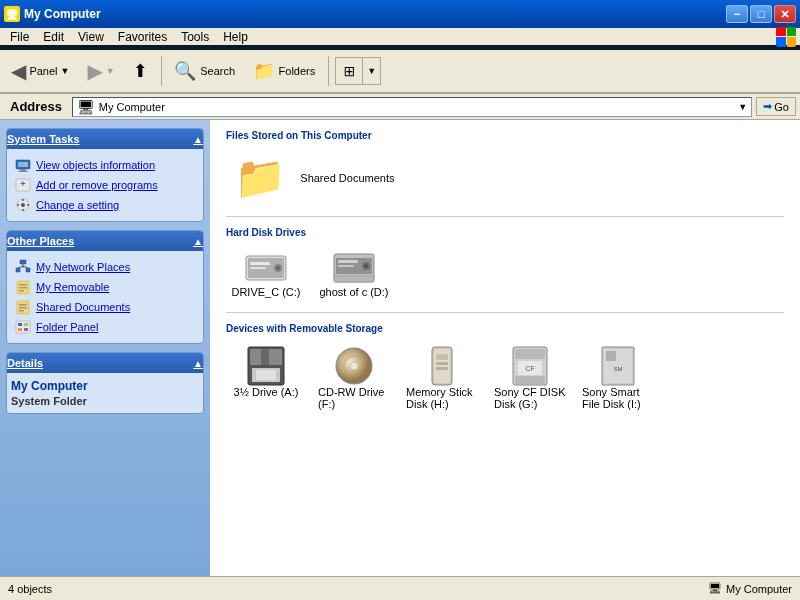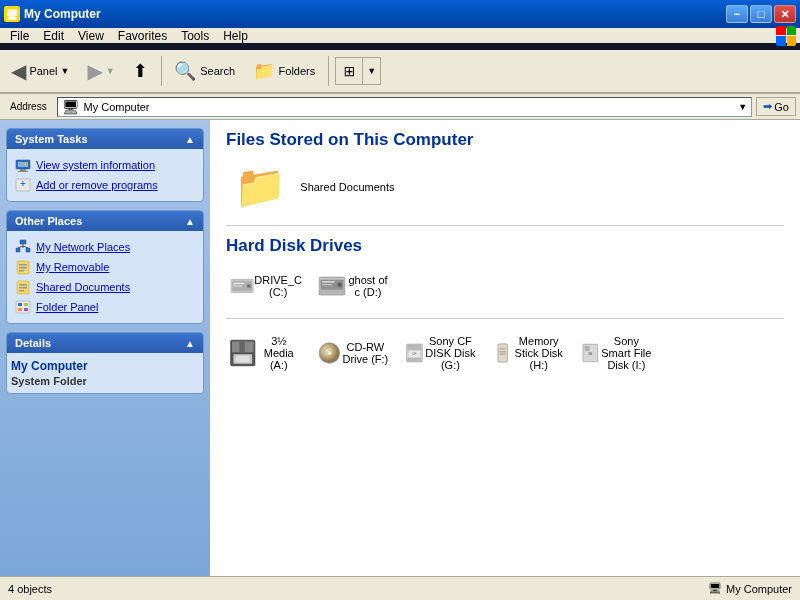--- a/index.html
+++ b/index.html
@@ -19,21 +19,21 @@
       border-radius: 3px; display: flex; align-items: center; justify-content: center;
       cursor: pointer; font-size: 11px; font-weight: bold; color: white;
     }
     .title-btn.minimize { background: linear-gradient(to bottom, #5BA8FF, #3D7FD4); }
     .title-btn.maximize { background: linear-gradient(to bottom, #5BA8FF, #3D7FD4); }
     .title-btn.close { background: linear-gradient(to bottom, #E0504A, #C03030); }
 
     
     .menu-bar {
       background: #ECE9D8; height: 22px; display: flex; align-items: center;
-      padding: 0 4px; border-bottom: 7px solid #0f172a; gap: 2px;
+      padding: 0 4px; border-bottom: 5px solid #0f172a; gap: 2px;
     }
     .menu-item { padding: 2px 6px; font-size: 12px; cursor: pointer; }
 
     
     .toolbar {
       background: #ECE9D8; height: 44px; display: flex; align-items: center;
       padding: 0 4px; gap: 4px; border-bottom: 2px solid #ACA899;
     }
     .tb-btn {
       display: flex; align-items: center; gap: 3px; padding: 3px 6px;
@@ -46,62 +46,62 @@
       width: 28px; height: 28px; display: flex; align-items: center; justify-content: center;
       border: 1px solid #ACA899; cursor: pointer; font-size: 14px; background: #ECE9D8;
     }
     .view-dropdown { width: 18px; height: 28px; border: 1px solid #ACA899; cursor: pointer; display: flex; align-items: center; justify-content: center; font-size: 9px; background: #ECE9D8; border-left: none; }
 
     
     .address-bar {
       background: #ECE9D8; height: 26px; display: flex; align-items: center;
       padding: 2px 4px; border-bottom: 1px solid #ACA899; gap: 4px;
     }
-    .address-label { font-size: 10px; color: #000; padding: 0 6px; }
+    .address-label { font-size: 13px; color: #000; padding: 0 6px; font-weight: bold; }
     .address-input {
       flex: 1; height: 20px; border: 1px inset #7F9DB9; background: white;
       padding: 0 4px; font-size: 11px; display: flex; align-items: center;
     }
     .address-go { display: flex; align-items: center; gap: 2px; padding: 2px 6px; border: 1px solid #ACA899; cursor: pointer; font-size: 11px; background: #ECE9D8; }
 
     
     .main-layout { display: flex; height: calc(600px - 28px - 22px - 44px - 26px - 24px); }
 
     
     .sidebar {
       width: 210px; background: linear-gradient(to bottom, #A8C4E8 0%, #7BA7D8 100%);
       padding: 8px 6px; overflow-y: auto; flex-shrink: 0;
     }
     .panel {
       background: #D6E4F7; border: 1px solid #7099C8; border-radius: 4px;
       margin-bottom: 8px; overflow: hidden;
     }
     .panel-header {
       background: linear-gradient(to bottom, #3A74CE, #2A5BAD);
-      color: white; padding: 4px 8px; display: flex; align-items: center;
-      justify-content: space-between; cursor: pointer; font-size: 11px; font-weight: bold;
+      color: white; padding: 4px 0; display: flex; align-items: center;
+      justify-content: space-between; cursor: pointer; font-size: 11px; font-weight: bold; text-decoration: underline;
     }
     .panel-header .chevron { font-size: 10px; }
     .panel-body { padding: 6px 4px; }
     .panel-link {
       display: flex; align-items: center; gap: 5px; padding: 2px 4px;
       color: #0000CC; font-size: 11px; cursor: pointer; text-decoration: underline;
     }
     .panel-link .link-icon { width: 16px; height: 16px; flex-shrink: 0; display: flex; align-items: center; justify-content: center; }
 
     
     .content {
       flex: 1; background: white; overflow-y: auto; padding: 10px 16px;
     }
-    .section-title { font-size: 17px; font-weight: bold; color: #003399; margin-bottom: 8px; }
+    .section-title { font-size: 10px; font-weight: bold; color: #003399; margin-bottom: 8px; }
     .section-divider { border: none; border-top: 1px solid #CCC; margin: 10px 0; }
     .items-row { display: flex; flex-wrap: wrap; gap: 8px; margin-bottom: 10px; }
     .drive-item {
-      display: flex; flex-direction: row; align-items: center;
-      width: 80px; padding: 4px; cursor: pointer; font-size: 11px; text-align: center;
+      display: flex; flex-direction: column; align-items: center;
+      width: 80px; padding: 4px; cursor: pointer; font-size: 11px; 
     }
     .folder-item {
       display: flex; align-items: center; gap: 10px; padding: 4px 8px; cursor: pointer;
     }
 
     
     .status-bar {
       height: 24px; background: #ECE9D8; border-top: 1px solid #ACA899;
       display: flex; align-items: center; justify-content: space-between;
       padding: 0 8px; font-size: 11px;
@@ -214,30 +214,43 @@
           <div class="link-icon">
             <svg width="16" height="16" viewBox="0 0 16 16">
               <rect x="1" y="3" width="14" height="9" rx="1" fill="#316AC5" stroke="#1a4a99" stroke-width="0.5"></rect>
               <rect x="3" y="5" width="10" height="5" fill="#7EB4EA"></rect>
               <rect x="5" y="12" width="6" height="2" fill="#888"></rect>
               <rect x="3" y="14" width="10" height="1" fill="#888"></rect>
               <circle cx="11" cy="7" r="1.5" fill="#FFD700"></circle>
               <text x="11" y="8" font-size="3" fill="#000" text-anchor="middle">i</text>
             </svg>
           </div>
-          <span>View system information</span>
+          <span>View objects information</span>
         </div>
         <div class="panel-link">
           <div class="link-icon">
             <svg width="16" height="16" viewBox="0 0 16 16">
               <rect x="1" y="2" width="14" height="12" rx="1" fill="#E8E8E8" stroke="#999" stroke-width="0.5"></rect>
               <text x="8" y="10" font-size="9" fill="#316AC5" text-anchor="middle" font-weight="bold">+</text>
             </svg>
           </div>
           <span>Add or remove programs</span>
+        </div>
+        <div class="panel-link">
+          <div class="link-icon">
+            <svg width="16" height="16" viewBox="0 0 16 16">
+              <circle cx="8" cy="8" r="6" fill="#E8E8E8" stroke="#999" stroke-width="0.5"></circle>
+              <circle cx="8" cy="8" r="2" fill="#555"></circle>
+              <line x1="8" y1="2" x2="8" y2="4" stroke="#555" stroke-width="1.5"></line>
+              <line x1="8" y1="12" x2="8" y2="14" stroke="#555" stroke-width="1.5"></line>
+              <line x1="2" y1="8" x2="4" y2="8" stroke="#555" stroke-width="1.5"></line>
+              <line x1="12" y1="8" x2="14" y2="8" stroke="#555" stroke-width="1.5"></line>
+            </svg>
+          </div>
+          <span>Change a setting</span>
         </div>
       </div>
     </div>
 
     <div class="panel">
       <div class="panel-header">
         <span>Other Places</span>
         <span class="chevron">▲</span>
       </div>
       <div class="panel-body">
@@ -338,31 +351,32 @@
           <rect x="6" y="10" width="20" height="3" rx="1" fill="#D0D0D0"></rect>
           <rect x="6" y="15" width="16" height="2" rx="1" fill="#C8C8C8"></rect>
           <rect x="2" y="26" width="40" height="6" rx="1" fill="#B8B8B8" stroke="#888" stroke-width="0.5"></rect>
         </svg>
         <span>ghost of c (D:)</span>
       </div>
     </div>
 
     <hr class="section-divider">
 
+    <div class="section-title">Devices with Removable Storage</div>
     <div class="items-row">
 
       <div class="drive-item">
         <svg width="38" height="40" viewBox="0 0 38 40">
           <rect x="1" y="1" width="36" height="38" rx="2" fill="#555" stroke="#333" stroke-width="1"></rect>
           <rect x="3" y="3" width="32" height="16" fill="#888" rx="1"></rect>
           <rect x="14" y="3" width="8" height="16" fill="#666"></rect>
           <rect x="5" y="22" width="28" height="14" rx="1" fill="#C8C8C8"></rect>
           <rect x="9" y="24" width="20" height="10" rx="1" fill="#E0E0E0"></rect>
         </svg>
-        <span>3½ Media (A:)</span>
+        <span>3½ Drive (A:)</span>
       </div>
 
 
       <div class="drive-item">
         <svg width="40" height="40" viewBox="0 0 40 40">
           <circle cx="20" cy="20" r="18" fill="url(#cdrwGrad)" stroke="#888" stroke-width="1"></circle>
           <circle cx="20" cy="20" r="4" fill="#ECE9D8" stroke="#999" stroke-width="0.5"></circle>
           <circle cx="20" cy="20" r="10" fill="none" stroke="rgba(200,150,50,0.3)" stroke-width="2"></circle>
           <defs>
             <radialGradient id="cdrwGrad" cx="40%" cy="40%">
@@ -370,42 +384,42 @@
               <stop offset="50%" stop-color="#C8B890"></stop>
               <stop offset="100%" stop-color="#907850"></stop>
             </radialGradient>
           </defs>
         </svg>
         <span>CD-RW Drive (F:)</span>
       </div>
 
       <div class="drive-item">
         <svg width="36" height="40" viewBox="0 0 36 40">
+          <rect x="8" y="1" width="20" height="38" rx="3" fill="#D0C8B8" stroke="#888" stroke-width="1"></rect>
+          <rect x="10" y="3" width="16" height="34" rx="2" fill="#E0D8C8"></rect>
+          <rect x="12" y="8" width="12" height="6" fill="#C8C0A8" rx="1"></rect>
+          <rect x="12" y="16" width="12" height="3" fill="#B8B0A0" rx="0.5"></rect>
+          <rect x="12" y="21" width="12" height="3" fill="#B8B0A0" rx="0.5"></rect>
+        </svg>
+        <span>Memory Stick Disk (H:)</span>
+      </div>
+
+      <div class="drive-item">
+        <svg width="36" height="40" viewBox="0 0 36 40">
           <rect x="1" y="1" width="34" height="38" rx="2" fill="#D0D0D0" stroke="#888" stroke-width="1"></rect>
           <rect x="3" y="3" width="30" height="10" fill="#B8B8B8" rx="1"></rect>
           <rect x="3" y="30" width="30" height="8" fill="#B8B8B8" rx="1"></rect>
           <rect x="6" y="15" width="24" height="14" fill="#E8E8E8" rx="1"></rect>
           <text x="18" y="25" font-size="7" fill="#555" text-anchor="middle">CF</text>
         </svg>
         <span>Sony CF DISK Disk (G:)</span>
       </div>
 
       <div class="drive-item">
         <svg width="36" height="40" viewBox="0 0 36 40">
-          <rect x="8" y="1" width="20" height="38" rx="3" fill="#D0C8B8" stroke="#888" stroke-width="1"></rect>
-          <rect x="10" y="3" width="16" height="34" rx="2" fill="#E0D8C8"></rect>
-          <rect x="12" y="8" width="12" height="6" fill="#C8C0A8" rx="1"></rect>
-          <rect x="12" y="16" width="12" height="3" fill="#B8B0A0" rx="0.5"></rect>
-          <rect x="12" y="21" width="12" height="3" fill="#B8B0A0" rx="0.5"></rect>
-        </svg>
-        <span>Memory Stick Disk (H:)</span>
-      </div>
-
-      <div class="drive-item">
-        <svg width="36" height="40" viewBox="0 0 36 40">
           <rect x="2" y="1" width="32" height="38" rx="1" fill="#CECECE" stroke="#888" stroke-width="1"></rect>
           <rect x="4" y="3" width="28" height="34" rx="0.5" fill="#D8D8D8"></rect>
           <rect x="6" y="5" width="10" height="10" fill="#B0B0B0" rx="0.5"></rect>
           <text x="18" y="25" font-size="6" fill="#555" text-anchor="middle">SM</text>
         </svg>
         <span>Sony Smart File Disk (I:)</span>
       </div>
 
     </div>
   </div>

